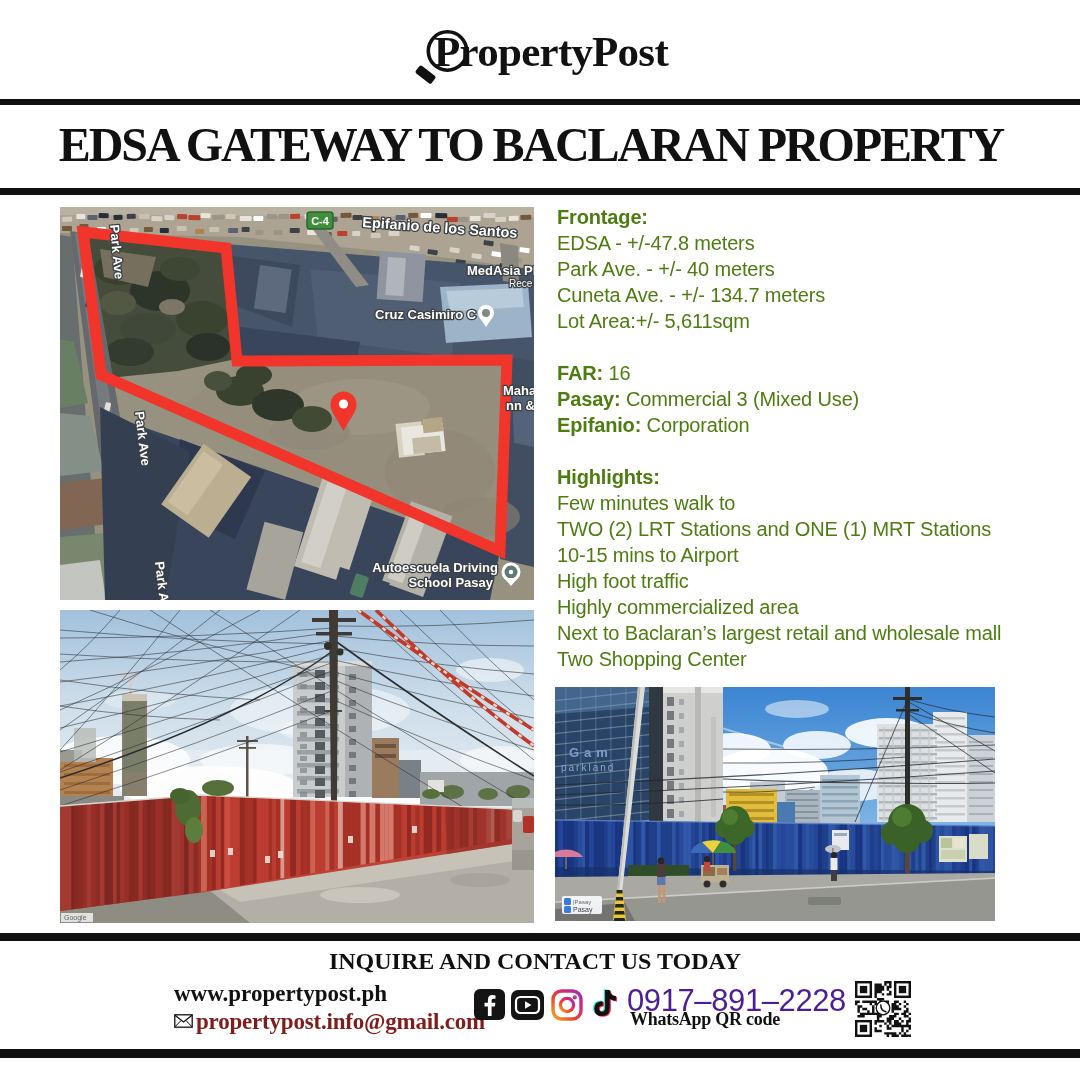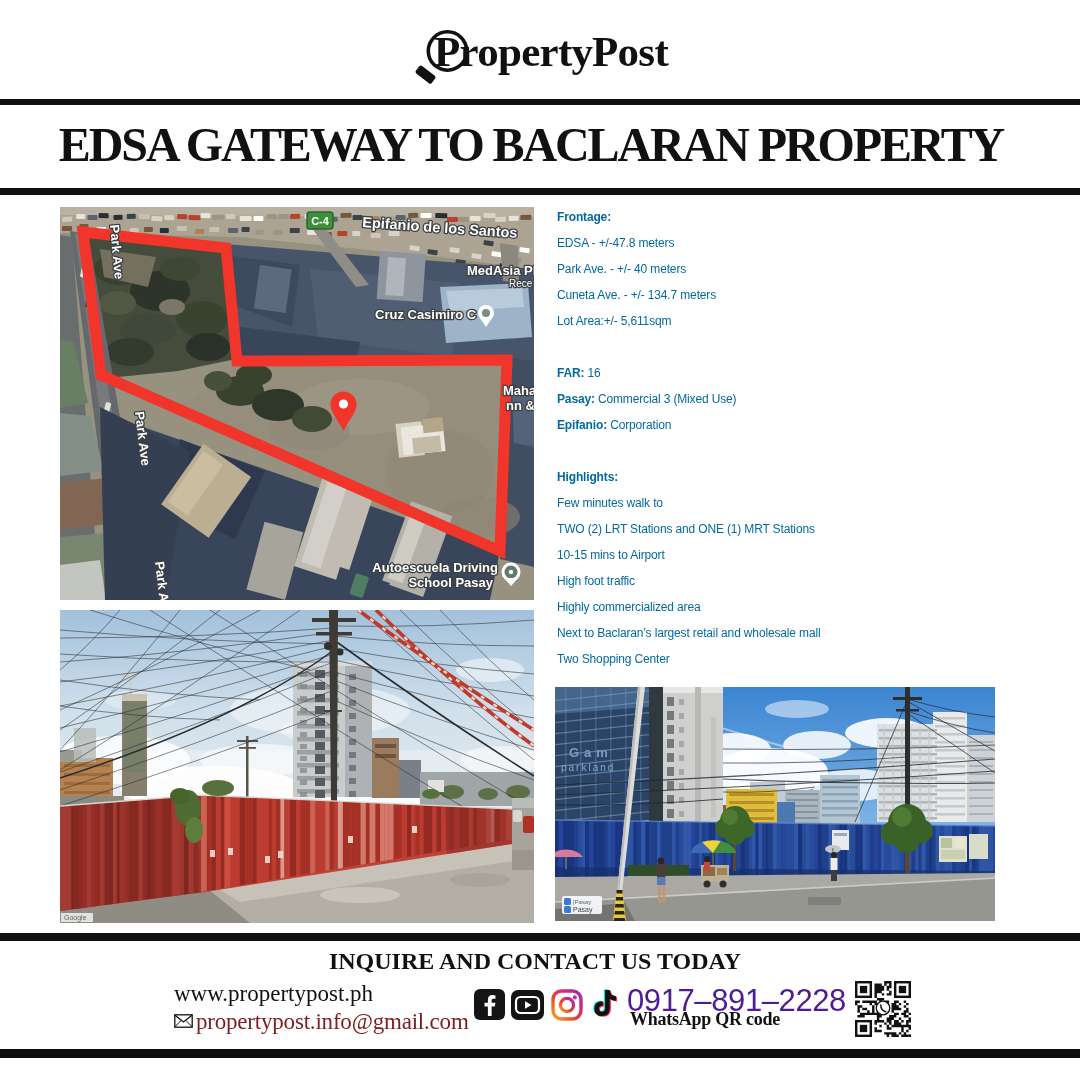--- a/index.html
+++ b/index.html
@@ -1,18 +1,18 @@
 <!DOCTYPE html>
 <html><head>
 <meta charset="utf-8">
 <style>
   html,body { margin:0; padding:0; }
   body { width:1080px; height:1080px; position:relative; background:#ffffff;
          font-family:"Liberation Sans", sans-serif; overflow:hidden; }
-  .serif { font-family:"Liberation Serif", serif; }
+  .serif { font-family:"Liberation Serif", serif;font-weight:bold; }
   .abs { position:absolute; }
   .bar { position:absolute; left:0; width:1080px; background:#101010; }
 </style>
 </head>
 <body>
 
 <svg width="280" height="72" viewBox="0 0 280 72" style="position:absolute;left:406px;top:16px">
   <circle cx="41.5" cy="35" r="19.2" fill="none" stroke="#111" stroke-width="3.6"></circle>
   <rect x="10" y="54" width="20" height="9.5" rx="2" fill="#111" transform="rotate(38 20 58)"></rect>
   <text x="28" y="50" font-family="Liberation Serif, serif" font-size="43" font-weight="bold" fill="#111" letter-spacing="-0.7">Property</text>
@@ -457,21 +457,21 @@
 <polyline points="0,196 141,185 452,199" stroke="#d9d6cf" stroke-width="1.4" fill="none"></polyline>
 <ellipse cx="158" cy="178" rx="16" ry="8" fill="#55703a"></ellipse>
 <ellipse cx="128" cy="198" rx="13" ry="18" fill="#4e6b33"></ellipse>
 <ellipse cx="134" cy="220" rx="9" ry="13" fill="#5d7d3c"></ellipse>
 <ellipse cx="120" cy="186" rx="10" ry="8" fill="#47632e"></ellipse>
 <ellipse cx="371" cy="184" rx="9" ry="5" fill="#55703a"></ellipse>
 <rect x="1" y="303" width="32" height="9" fill="#f0f0ee" opacity=".85"></rect>
 <text x="4" y="310" font-family="Liberation Sans, sans-serif" font-size="7" fill="#666">Google</text>
 </svg>
 
-<div class="abs" style="left:557px;top:204px;font-size:12px;line-height:26px;color:#0369a1;letter-spacing:-0.15px;white-space:nowrap">
+<div class="abs" style="left:557px;top:204px;font-size:20px;line-height:26px;color:#4d7c0f;letter-spacing:-0.15px;white-space:nowrap">
 <b>Frontage:</b><br>
 EDSA - +/-47.8 meters<br>
 Park Ave. - +/- 40 meters<br>
 Cuneta Ave. - +/- 134.7 meters<br>
 Lot Area:+/- 5,611sqm<br>
 <br>
 <b>FAR:</b> 16<br>
 <b>Pasay:</b> Commercial 3 (Mixed Use)<br>
 <b>Epifanio:</b> Corporation<br>
 <br>

